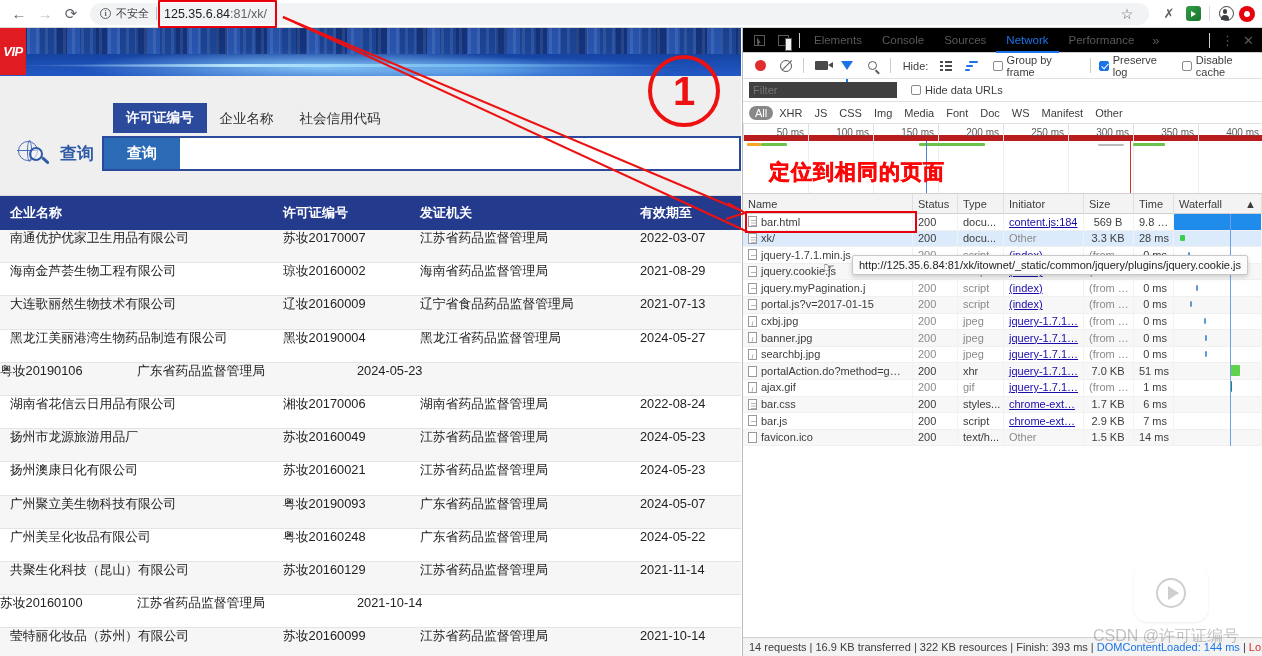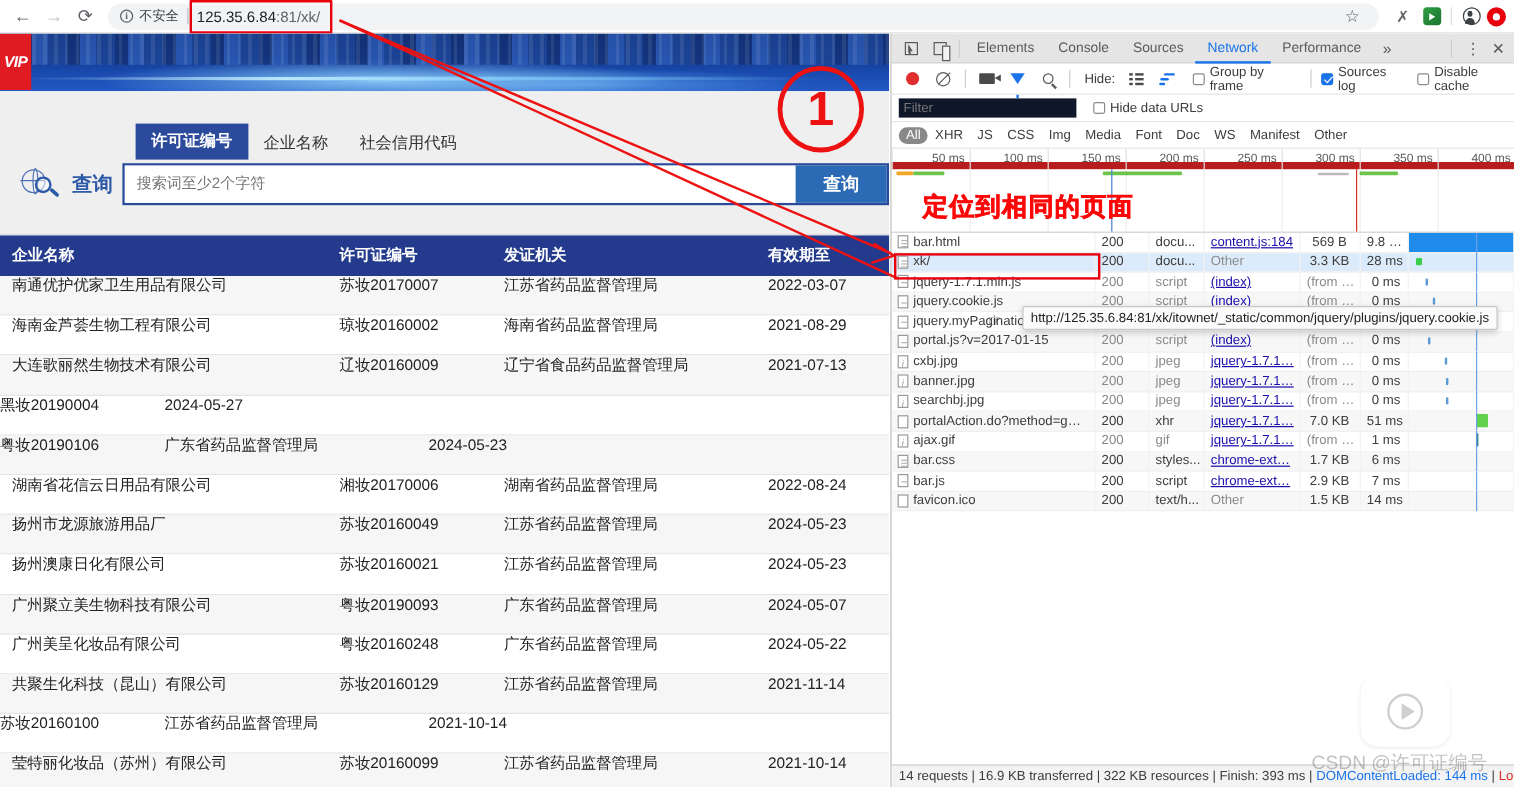--- a/index.html
+++ b/index.html
@@ -199,21 +199,21 @@
 
   
   .devtools {
     position: absolute; left: 742px; top: 28px; width: 520px; height: 628px;
     background: #ffffff; border-left: 1px solid #bbb;
     font-family: "Liberation Sans", sans-serif;
     font-size: 11px; color: #3c3c3c; overflow: hidden;
   }
   .dt-tabbar {
     display: flex; align-items: center; height: 25px;
-    border-bottom: 1px solid #cdcdcd; background: #e5e5e5; padding-left: 4px;
+    border-bottom: 1px solid #cdcdcd; background: #000000; padding-left: 4px;
   }
   .dt-ic {
     width: 24px; height: 22px; display: flex; align-items: center; justify-content: center;
     color: #5a5a5a;
   }
   .cursor-ic {
     width: 11px; height: 11px; border: 1.3px solid #5a5a5a; position: relative;
   }
   .cursor-ic::after {
     content: ""; position: absolute; left: 2px; top: 1px;
@@ -275,21 +275,21 @@
     content: ""; position: absolute; left: 3px; top: 0.5px; width: 3px; height: 6px;
     border: solid #fff; border-width: 0 1.6px 1.6px 0; transform: rotate(42deg);
   }
   .cb-item { display: flex; align-items: center; gap: 4px; font-size: 11px; color: #3c3c3c; margin-left: 8px; }
 
   .dt-filterbar {
     display: flex; align-items: center; height: 23px;
     border-bottom: 1px solid #e0e0e0; padding-left: 6px; background: #fff;
   }
   .filter-input {
-    width: 148px; height: 16px; background: #0f172a; border: none; outline: none;
+    width: 148px; height: 16px; background: #404040; border: none; outline: none;
     font-size: 11px; color: #999; padding-left: 4px;
     font-family: "Liberation Sans", sans-serif;
   }
   .dt-typebar {
     display: flex; align-items: center; height: 22px; gap: 0;
     border-bottom: 1px solid #e0e0e0; padding-left: 6px; background: #fff;
   }
   .type-pill {
     font-size: 11px; color: #3c3c3c; padding: 1px 6px; border-radius: 8px; cursor: default;
   }
@@ -472,21 +472,20 @@
       <div class="search-row">
         <div class="magnifier">
           <div class="globe-search">
             <span class="globe"></span>
               <span class="lens"></span>
               <span class="handle"></span>
           </div>
           <span class="cx-label">查询</span>
         </div>
         <div class="search-input-wrap">
-          <input class="search-input" type="text" placeholder="搜索词至少2个字符" style="">
           <button class="search-btn">查询</button>
         </div>
       </div>
     </div>
 
     <div class="dtable">
       <div class="dhead">
         <div class="c1">企业名称</div>
         <div class="c2">许可证编号</div>
         <div class="c3">发证机关</div>
@@ -505,21 +504,23 @@
             <div class="c3">海南省药品监督管理局</div>
             <div class="c4">2021-08-29</div>
           </div>
           <div class="drow odd">
             <div class="c1">大连歌丽然生物技术有限公司</div>
             <div class="c2">辽妆20160009</div>
             <div class="c3">辽宁省食品药品监督管理局</div>
             <div class="c4">2021-07-13</div>
           </div>
           <div class="drow even">
+            <div class="c1">黑龙江美丽港湾生物药品制造有限公司</div>
             <div class="c2">黑妆20190004</div>
+            <div class="c3">黑龙江省药品监督管理局</div>
             <div class="c4">2024-05-27</div>
           </div>
           <div class="drow odd">
             <div class="c2">粤妆20190106</div>
             <div class="c3">广东省药品监督管理局</div>
             <div class="c4">2024-05-23</div>
           </div>
           <div class="drow even">
             <div class="c1">湖南省花信云日用品有限公司</div>
             <div class="c2">湘妆20170006</div>
@@ -630,21 +631,21 @@
           <span style="left:0;top:8px;width:5px"></span>
         </span>
       </div>
       <div class="cb-item">
         <span class="cbx"></span>
         <span>Group by frame</span>
       </div>
       <div class="dt-vsep" style="margin-left:8px"></div>
       <div class="cb-item" style="margin-left:2px">
         <span class="cbx on"></span>
-        <span>Sources log</span>
+        <span>Preserve log</span>
       </div>
       <div class="cb-item">
         <span class="cbx"></span>
         <span>Disable cache</span>
       </div>
     </div>
 
     <div class="dt-filterbar">
       <input class="filter-input" type="text" placeholder="Filter" style="">
       <div class="cb-item" style="margin-left:14px">
@@ -707,20 +708,32 @@
         <div class="ov-bar" style="left:176px;top:2px;width:66px;background:#6cc24a"></div>
         <div class="ov-bar" style="left:390px;top:2px;width:32px;background:#6cc24a"></div>
         <div class="ov-bar" style="left:355px;top:3px;width:26px;height:1.5px;background:#bbb"></div>
         <div class="ov-marker-blue" style="left:183px"></div>
         <div class="ov-marker-red" style="left:387px"></div>
         <div class="annot-cn">定位到相同的页面</div>
       </div>
     </div>
 
     <div class="nettable">
+      <div class="nethead">
+        <div class="n-name">Name</div>
+        <div class="n-status">Status</div>
+        <div class="n-type">Type</div>
+        <div class="n-init">Initiator</div>
+        <div class="n-size" style="text-align:left;padding-left:5px">Size</div>
+        <div class="n-time" style="text-align:left;padding-left:5px">Time</div>
+        <div class="n-wf" style="display:flex;justify-content:space-between;padding-right:5px">
+          <span>Waterfall</span>
+          <span>▲</span>
+        </div>
+      </div>
       <div id="net-rows">
           <div class="netrow">
             <div class="n-name">
               <span class="doc-ic lines"></span>
               <span>bar.html</span>
             </div>
             <div class="n-status">200</div>
             <div class="n-type">docu...</div>
             <div class="n-init"><span class="n-link">content.js:184</span></div>
             <div class="n-size">569 B</div>

